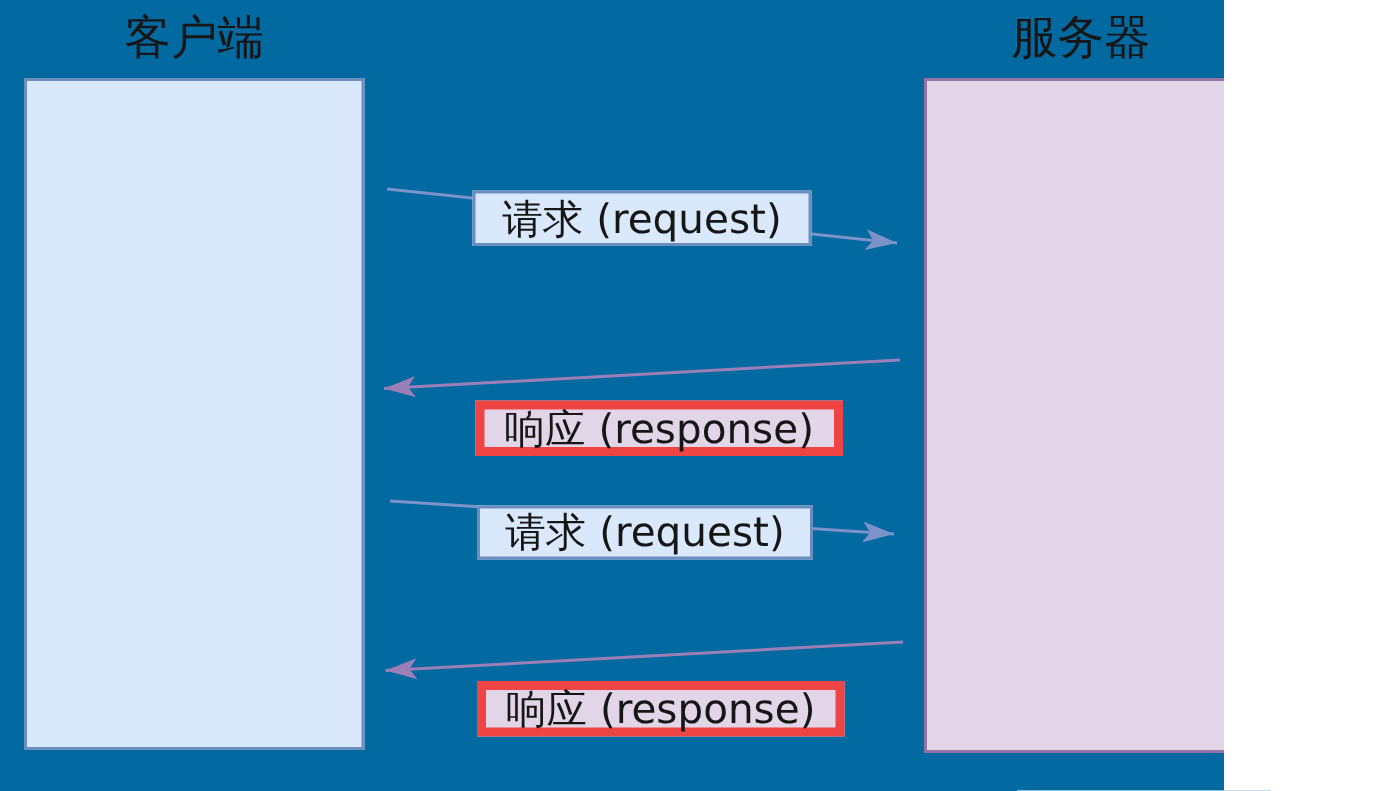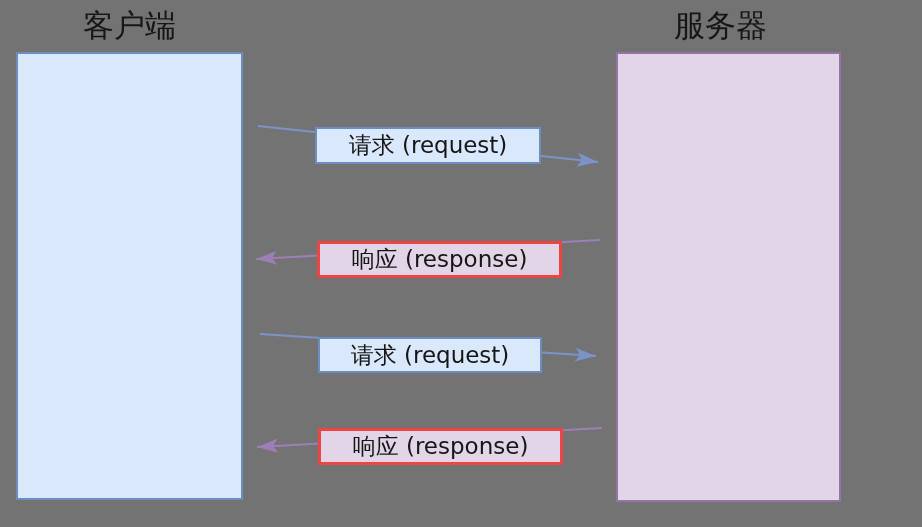--- a/index.html
+++ b/index.html
@@ -3,23 +3,23 @@
 <meta charset="utf-8">
 <style>
   html, body {
     margin: 0;
     padding: 0;
     background: #ffffff;
     font-family: "DejaVu Sans", "Liberation Sans", sans-serif;
   }
   .canvas {
     position: relative;
-    width: 922px;
+    width: 816px;
     height: 527px;
-    background: #737373;
+    background: #0369a1;
     overflow: hidden;
   }
   .title {
     position: absolute;
     top: 6px;
     font-size: 31px;
     line-height: 38px;
     color: #161616;
     text-align: center;
     white-space: nowrap;
@@ -46,31 +46,32 @@
     position: absolute;
     left: 0; top: 0;
     width: 922px; height: 527px;
   }
   .msg-label {
     position: absolute;
     box-sizing: border-box;
     display: flex;
     align-items: center;
     justify-content: center;
-    font-size: 23px;
+    font-size: 27px;
     color: #161616;
     white-space: nowrap;
   }
   .msg-request {
     background: #dae8fc;
     border: 2px solid #6c8ebf;
   }
   .msg-response {
     background: #e1d5e7;
-    border: 3px solid #ef4444;
+    border: 6px solid #ef4444;
+    margin-top: 26px;
   }
   .msg-1 { left: 315px; top: 127px; width: 226px; height: 37px; }
   .msg-2 { left: 317px; top: 241px; width: 245px; height: 37px; }
   .msg-3 { left: 318px; top: 337px; width: 224px; height: 36px; }
   .msg-4 { left: 318px; top: 428px; width: 245px; height: 37px; }
 </style>
 </head>
 <body>
 
 <div class="canvas">

